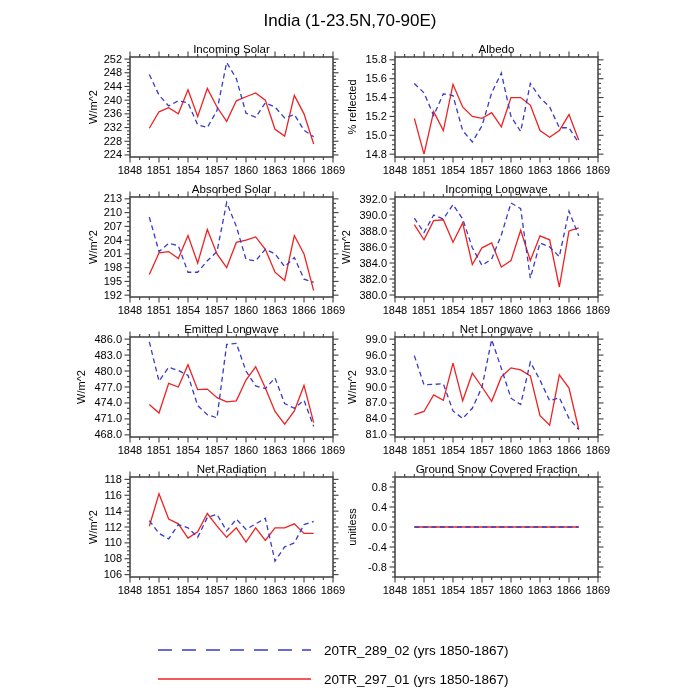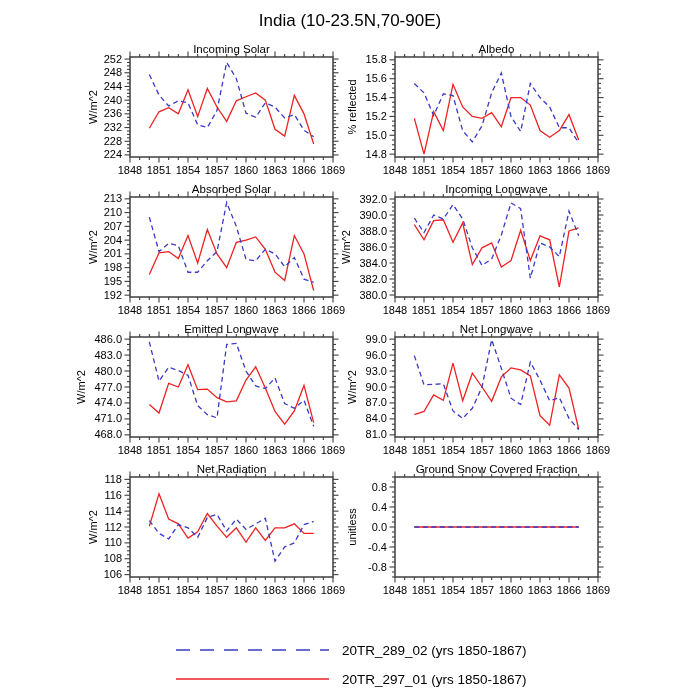--- a/index.html
+++ b/index.html
@@ -2,28 +2,28 @@
 <html><head>
 <meta charset="utf-8">
 <style>
   html,body{margin:0;padding:0;background:#ffffff;}
   .page{position:relative;width:700px;height:700px;background:#ffffff;
         font-family:"Liberation Sans",sans-serif;color:#000;overflow:hidden;}
   .fig-title{position:absolute;top:11px;left:0;width:700px;text-align:center;
              font-size:17px;color:#000;}
   .panels{position:absolute;left:40px;top:45px;width:620px;height:560px;}
   .panel{position:absolute;width:310px;height:140px;}
-  .legend{position:absolute;left:166px;top:635px;width:430px;height:62px;}
+  .legend{position:absolute;left:148px;top:635px;width:430px;height:62px;}
   svg text{font-family:"Liberation Sans",sans-serif;}
 </style>
 </head>
 <body>
 
 <div class="page">
-  <div class="fig-title">India (10-23.5N,70-90E)</div>
+  <div class="fig-title">India (1-23.5N,70-90E)</div>
   <div class="panels">
       <div class="panel" style="left: 0px; top: 0px;"><svg width="310" height="140" viewBox="0 0 310 140">
           <rect x="90" y="12" width="203" height="100" fill="none" stroke="#3f3f3f" stroke-width="1.5"></rect>
           <g stroke="#3f3f3f" stroke-width="1.1">
             <line x1="84.5" y1="109.94520547945207" x2="90" y2="109.94520547945207"></line>
             <line x1="293" y1="109.94520547945207" x2="298.5" y2="109.94520547945207"></line>
             <line x1="84.5" y1="96.24657534246577" x2="90" y2="96.24657534246577"></line>
             <line x1="293" y1="96.24657534246577" x2="298.5" y2="96.24657534246577"></line>
             <line x1="84.5" y1="82.54794520547946" x2="90" y2="82.54794520547946"></line>
             <line x1="293" y1="82.54794520547946" x2="298.5" y2="82.54794520547946"></line>

